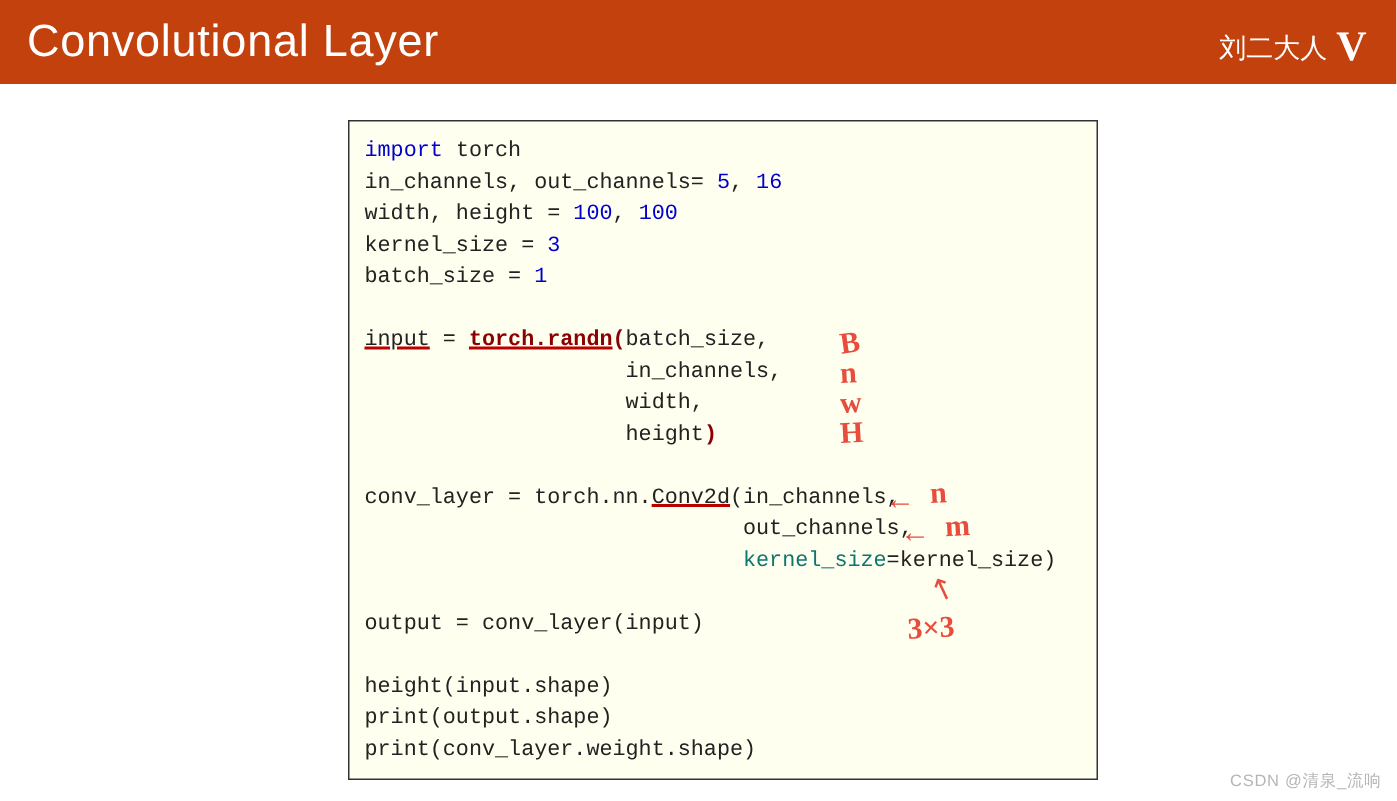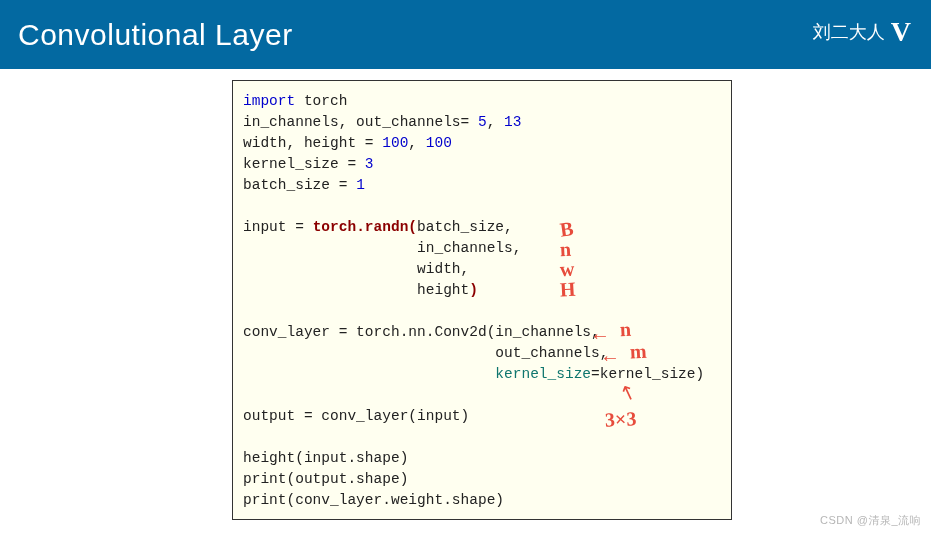--- a/index.html
+++ b/index.html
@@ -5,23 +5,23 @@
   * { margin: 0; padding: 0; box-sizing: border-box; }
   body {
     width: 931px;
     height: 534px;
     background: #fff;
     font-family: "Segoe UI", Arial, sans-serif;
     position: relative;
     overflow: hidden;
   }
   .header {
-    background: #0369a1;
+    background: #c2410c;
     color: #fff;
-    height: 69px;
+    height: 56px;
     display: flex;
     align-items: center;
     padding: 0 18px;
     position: relative;
   }
   .title {
     font-size: 30px;
     font-weight: 300;
     letter-spacing: 0.5px;
   }
@@ -52,21 +52,21 @@
     padding: 10px 10px 8px 10px;
     font-family: "Consolas", "Courier New", monospace;
     font-size: 14.5px;
     line-height: 1.45;
     color: #222;
     white-space: pre;
   }
   .kw { color: #0000cd; font-weight: normal; }
   .num { color: #0000cd; }
   .call { color: #8b0000; font-weight: bold; margin-top: 36px; }
-  .underline { text-decoration-color: #b00; text-decoration-thickness: 2px; }
+  .underline { text-decoration: underline; text-decoration-color: #b00; text-decoration-thickness: 2px; }
   .paren { color: #8b0000; font-weight: bold; }
   .kwarg { color: #0f766e; }
   .annotation-layer {
     position: absolute;
     left: 0; top: 0;
     pointer-events: none;
     width: 931px;
     height: 534px;
   }
   .hand {
@@ -97,21 +97,21 @@
 
 <div class="header">
   <div class="title">Convolutional Layer</div>
   <div class="author">
     <span>刘二大人</span>
     <span class="author-mark">V</span>
   </div>
 </div>
 
 <div class="code-box"><span class="kw">import</span><span> torch</span>
-<span>in_channels, out_channels= </span><span class="num">5</span><span>, </span><span class="num">13</span>
+<span>in_channels, out_channels= </span><span class="num">5</span><span>, </span><span class="num">16</span>
 <span>width, height = </span><span class="num">100</span><span>, </span><span class="num">100</span>
 <span>kernel_size = </span><span class="num">3</span>
 <span>batch_size = </span><span class="num">1</span>
 
 <span class="underline">input</span><span> = </span><span class="call underline">torch.randn</span><span class="paren">(</span><span>batch_size,</span>
 <span>                    in_channels,</span>
 <span>                    width,</span>
 <span>                    height</span><span class="paren">)</span>
 
 <span>conv_layer = torch.nn.</span><span class="underline">Conv2d</span><span>(in_channels,</span>

